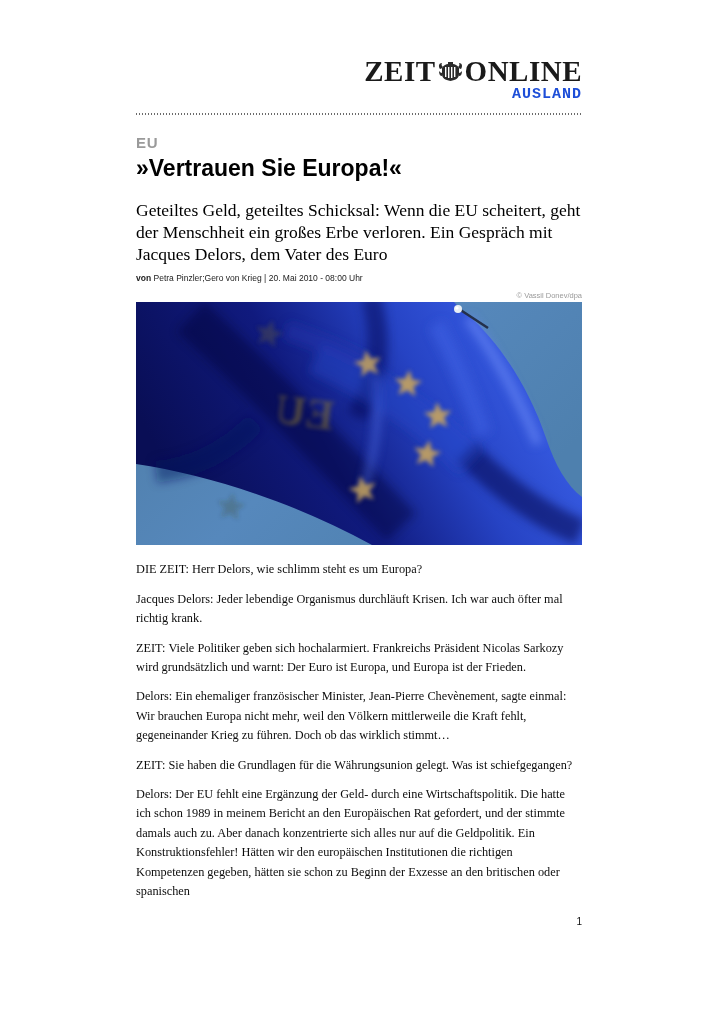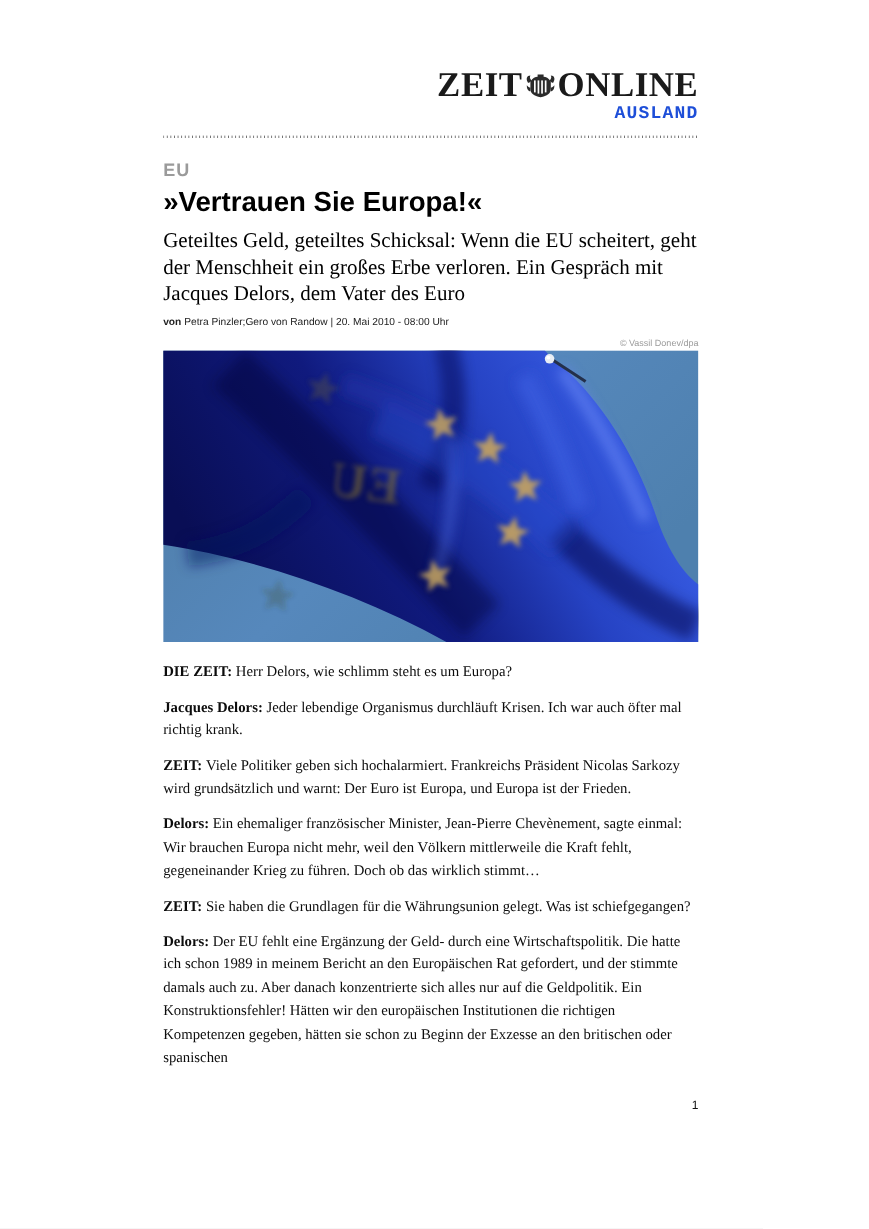--- a/index.html
+++ b/index.html
@@ -17,35 +17,35 @@
   .logo .crest { width:27px; height:25px; margin:0 1px 1px 1px; flex:0 0 auto; }
   .section-label { margin-left:20px; margin-bottom:3px; font-size:15px; letter-spacing:1px;
           color:#1d4ed8; font-weight:bold;font-family:Liberation Mono, monospace; }
   .rule-dotted { margin-top:7px; height:2px;
           background-image:repeating-linear-gradient(90deg,#6b6b6b 0 1px,transparent 1px 3px);
           background-size:3px 1px; background-repeat:repeat; }
 
   
   .kicker { margin-top:19px; font-size:15px; font-weight:bold; letter-spacing:0.8px; color:#9a9a9a; }
   .headline { margin-top:5px; font-size:23px; font-weight:bold; color:#000; line-height:1.1; }
-  .subheadline { margin-top:8px; font-family:"Liberation Serif", serif; font-size:17.5px;
+  .subheadline { margin-top:18px; font-family:"Liberation Serif", serif; font-size:17.5px;
           line-height:22px; color:#000; }
   .byline { margin-top:8px; font-size:8.5px; color:#222; }
   .byline .prefix { font-weight:bold; }
 
   
   .credit { margin-top:8px; text-align:right; font-size:7.5px; color:#9a9a9a; }
   .photo { margin-top:2px; width:446px; height:243px; display:block; }
   .caption { margin-top:3px; font-size:9.5px; line-height:11.5px; color:#8c8c8c; }
 
   
   .body-text { margin-top:15px; font-family:"Liberation Serif", serif;
           font-size:12.3px; line-height:19.4px; color:#0c0c0c; }
   .body-text p { margin:0 0 10px 0; }
-  .speaker { font-weight:bold; margin-right:3px; }
+  .speaker { font-weight:normal; margin-right:3px; }
 
   .page-number { position:absolute; left:570px; top:916px; width:12px;
           text-align:right; font-size:10px; color:#111; }
 </style>
 </head>
 <body>
 
 <div class="page">
   <div class="content">
 
@@ -71,21 +71,21 @@
       </div>
       <div class="section-label">AUSLAND</div>
     </div>
     <div class="rule-dotted"></div>
 
     <div class="kicker">EU</div>
     <h1 class="headline" style="margin:5px 0 0 0;">»Vertrauen Sie Europa!«</h1>
     <div class="subheadline">Geteiltes Geld, geteiltes Schicksal: Wenn die EU scheitert, geht der Menschheit ein großes Erbe verloren. Ein Gespräch mit Jacques Delors, dem Vater des Euro</div>
     <div class="byline">
       <span class="prefix">von</span>
-      <span>Petra Pinzler;Gero von Randow</span>
+      <span>Petra Pinzler;Gero von Krieg</span>
       <span>|</span>
       <span>20. Mai 2010 - 08:00 Uhr</span>
     </div>
 
     <div class="credit">© Vassil Donev/dpa</div>
     <svg class="photo" viewBox="0 0 446 243" preserveAspectRatio="none">
       <defs>
         <linearGradient id="sky" x1="0" y1="0" x2="1" y2="0.55">
           <stop offset="0" stop-color="#4d7ba4"></stop>
           <stop offset="0.55" stop-color="#5688bc"></stop>

